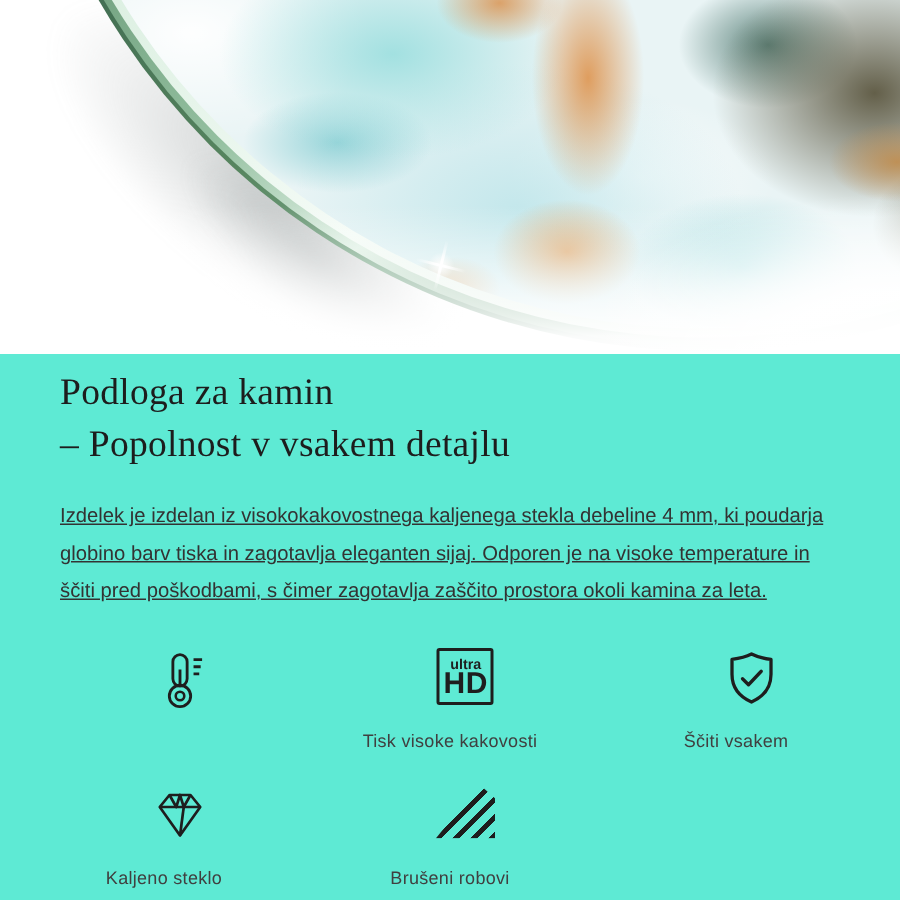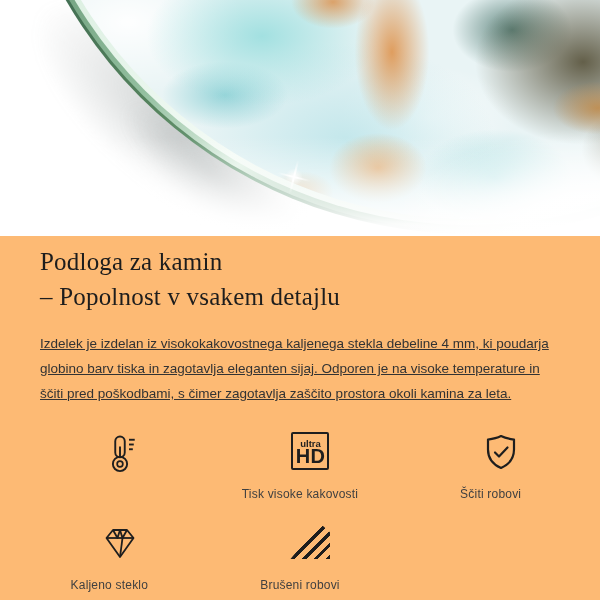--- a/index.html
+++ b/index.html
@@ -1,18 +1,18 @@
 <!DOCTYPE html>
 <html lang="sl"><head>
 <meta charset="utf-8">
 <style>
   * { margin:0; padding:0; box-sizing:border-box; }
   html,body { background:#fff; }
   .page {
-    position:relative; width:600px; height:600px; background:#fdba74;
+    position:relative; width:600px; height:600px; background:#5eead4;
     overflow:hidden; font-family:"Liberation Sans", sans-serif;
   }
 
   
   .hero { position:relative; width:600px; height:236px; overflow:hidden; background:#fff; }
 
   .shadow-a{ position:absolute; left:-70px; top:14px; width:480px; height:210px;
     background:radial-gradient(50% 45% at 50% 50%, rgba(123,132,132,0.34), rgba(123,132,132,0) 70%);
     transform:rotate(40deg); filter:blur(6px); }
   .shadow-b{ position:absolute; left:55px; top:115px; width:310px; height:115px;
@@ -134,21 +134,21 @@
       <div class="f-label">Tisk visoke kakovosti</div>
     </div>
 
     <div class="feature">
       <div class="icon-box">
         <svg width="40" height="40" viewBox="0 0 40 40" fill="none" stroke="#1e1e1e" stroke-width="2.2" stroke-linejoin="round" stroke-linecap="round">
           <path d="M20 4 C23.5 5.8 28.5 7 33 7.6 V17.5 C33 26.5 27.5 32.7 20 36 C12.5 32.7 7 26.5 7 17.5 V7.6 C11.5 7 16.5 5.8 20 4 Z"></path>
           <path d="M14 20.5 L18 24.5 L26.5 15.5"></path>
         </svg>
       </div>
-      <div class="f-label">Ščiti robovi</div>
+      <div class="f-label">Ščiti vsakem</div>
     </div>
 
     <div class="feature">
       <div class="icon-box">
         <svg width="42" height="40" viewBox="0 0 40 40" fill="none" stroke="#1e1e1e" stroke-width="1.8" stroke-linejoin="round">
           <path d="M6.5 15 L13 7 H27 L33.5 15 L20 34 Z"></path>
           <path d="M6.5 15 H33.5"></path>
           <path d="M13 7 L17.5 15 L20 7 L22.5 15 L27 7"></path>
           <path d="M22.5 15 L20 34"></path>
         </svg>

